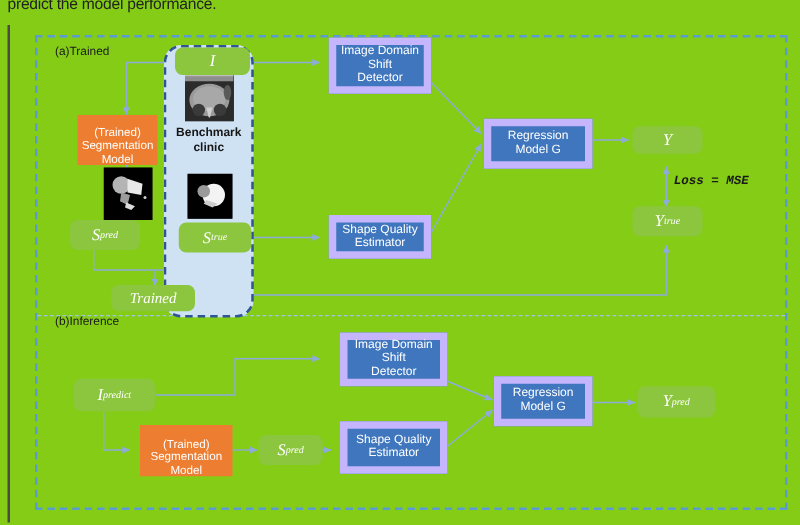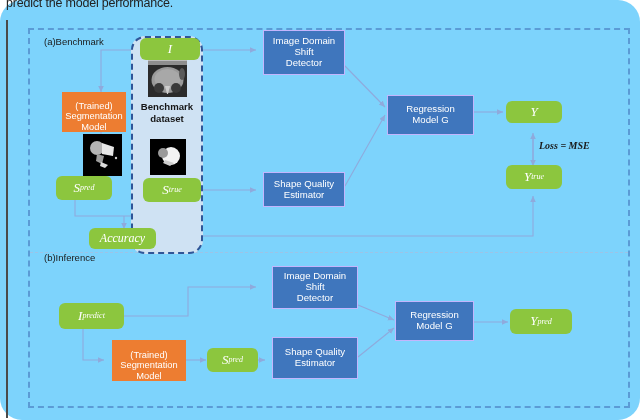--- a/index.html
+++ b/index.html
@@ -1,61 +1,61 @@
 <!DOCTYPE html>
 <html><head>
 <meta charset="utf-8">
 <style>
   html,body{margin:0;padding:0;background:#ffffff;}
   body{width:640px;height:420px;overflow:hidden;font-family:"Liberation Sans",sans-serif;}
-  #root{position:relative;width:640px;height:420px;background:#7dd3fc;border-radius:22px;}
+  #root{position:relative;width:640px;height:420px;background:#84cc16;}
 
   .caption-top{position:absolute;left:6px;top:-4px;font-size:12.5px;color:#222;letter-spacing:-0.2px;white-space:nowrap;}
   .caption-bottom{position:absolute;left:40px;top:404px;font-size:11px;color:#3a3a3a;white-space:nowrap;}
 
   .page-rule{position:absolute;left:6px;top:20px;width:1.5px;height:398px;background:#4a4a4a;}
 
   
   .panel{position:absolute;border:2.2px dashed #5b9bd5;box-sizing:border-box;background:transparent;}
   .panel-divider{position:absolute;border-top:1.6px dashed #9dc3e6;}
 
   .panel-label{position:absolute;font-size:9.5px;color:#1a1a1a;font-family:"Liberation Sans",sans-serif;white-space:nowrap;}
 
   
   .box{position:absolute;box-sizing:border-box;display:flex;align-items:center;justify-content:center;text-align:center;line-height:1.12;}
-  .box-blue{background:#3f76bd;color:#ffffff;font-size:9.6px;border:1px solid #c4b5fd;}
+  .box-blue{background:#3f76bd;color:#ffffff;font-size:9.6px;border:6px solid #c4b5fd;}
   .box-orange{background:#ed7d31;color:#ffffff;font-size:9.3px;justify-content:flex-end;}
   .box-green{background:#8cc63e;color:#ffffff;border-radius:6px;font-style:italic;font-family:"Liberation Serif",serif;}
 
   .box-green .sub{font-size:0.62em;vertical-align:-0.28em;letter-spacing:0;}
 
   
   .dataset-wrap{position:absolute;background:#cfe2f3;border:2px dashed #2f5597;border-radius:14px;box-sizing:border-box;}
   .dataset-label{position:absolute;font-size:9.6px;color:#161616;text-align:center;width:100%;font-weight:bold;}
 
   .thumb{position:absolute;background:#000;overflow:hidden;}
   .thumb svg{display:block;}
 
   
   svg.links{position:absolute;left:0;top:0;width:640px;height:420px;pointer-events:none;}
 
-  .lossmse{position:absolute;font-family:Liberation Serif, serif;font-style:italic;font-weight:bold;font-size:10px;color:#1a1a1a;white-space:nowrap;}
+  .lossmse{position:absolute;font-family:Liberation Mono, monospace;font-style:italic;font-weight:bold;font-size:10px;color:#1a1a1a;white-space:nowrap;}
 </style>
 </head>
 <body>
 
 <div id="root">
 
   <div class="caption-top">predict the model performance.</div>
   <div class="page-rule"></div>
 
   <div class="panel" style="left:28px;top:28px;width:602px;height:380px;"></div>
   <div class="panel-divider" style="left:30px;top:252px;width:598px;"></div>
 
-  <div class="panel-label" style="left:44px;top:36px;">(a)Benchmark</div>
+  <div class="panel-label" style="left:44px;top:36px;">(a)Trained</div>
   <div class="panel-label" style="left:44px;top:252px;">(b)Inference</div>
 
   <svg class="links" viewBox="0 0 640 420">
     <defs>
       <marker id="ah" markerWidth="7" markerHeight="7" refX="5.6" refY="2.6" orient="auto">
         <path d="M0,0 L5.6,2.6 L0,5.2 z" fill="#8faadc"></path>
       </marker>
       <marker id="ahd" markerWidth="7" markerHeight="7" refX="5.6" refY="2.6" orient="auto">
         <path d="M0,0 L5.6,2.6 L0,5.2 z" fill="#5b9bd5"></path>
       </marker>
@@ -95,21 +95,21 @@
       <path d="M358,305 L394,320" marker-end="url(#ah)"></path>
 
       <path d="M358,357 L394,328" marker-end="url(#ah)"></path>
 
       <path d="M474,322 L508,322" marker-end="url(#ah)"></path>
     </g>
   </svg>
 
   <div class="dataset-wrap" style="left:131px;top:36px;width:72px;height:218px;">
     <div class="dataset-label" style="left:0;top:63px;">Benchmark</div>
-    <div class="dataset-label" style="left:0;top:75px;">dataset</div>
+    <div class="dataset-label" style="left:0;top:75px;">clinic</div>
   </div>
 
   <div class="thumb" style="left:148px;top:58px;width:39px;height:39px;">
     <svg width="39" height="39" viewBox="0 0 39 39">
       <rect width="39" height="39" fill="#2b2b2b"></rect>
       <rect x="0" y="0" width="39" height="7" fill="#8e8e8e"></rect>
       <rect x="0" y="0" width="39" height="3" fill="#bdbdbd"></rect>
       <ellipse cx="19.5" cy="22" rx="16" ry="13" fill="#9a9a9a"></ellipse>
       <ellipse cx="19.5" cy="21" rx="13" ry="10" fill="#a8a8a8"></ellipse>
       <ellipse cx="11" cy="30" rx="5" ry="5" fill="#3a3a3a"></ellipse>
@@ -153,21 +153,21 @@
       <circle cx="33" cy="24" r="1.2" fill="#cfcfcf"></circle>
     </svg>
   </div>
 
   <div class="box box-green" style="left:56px;top:176px;width:56px;height:24px;font-size:13px;">
     <span>S</span>
       <span class="sub">pred</span>
   </div>
 
   <div class="box box-green" style="left:89px;top:228px;width:67px;height:21px;font-size:12px;">
-    <span>Accuracy</span>
+    <span>Trained</span>
   </div>
 
   <div class="box box-blue" style="left:263px;top:30px;width:82px;height:45px;flex-direction:column;">
     <span>Image Domain</span>
     <span>Shift</span>
     <span>Detector</span>
   </div>
 
   <div class="box box-blue" style="left:263px;top:172px;width:82px;height:35px;flex-direction:column;">
     <span>Shape Quality</span>

